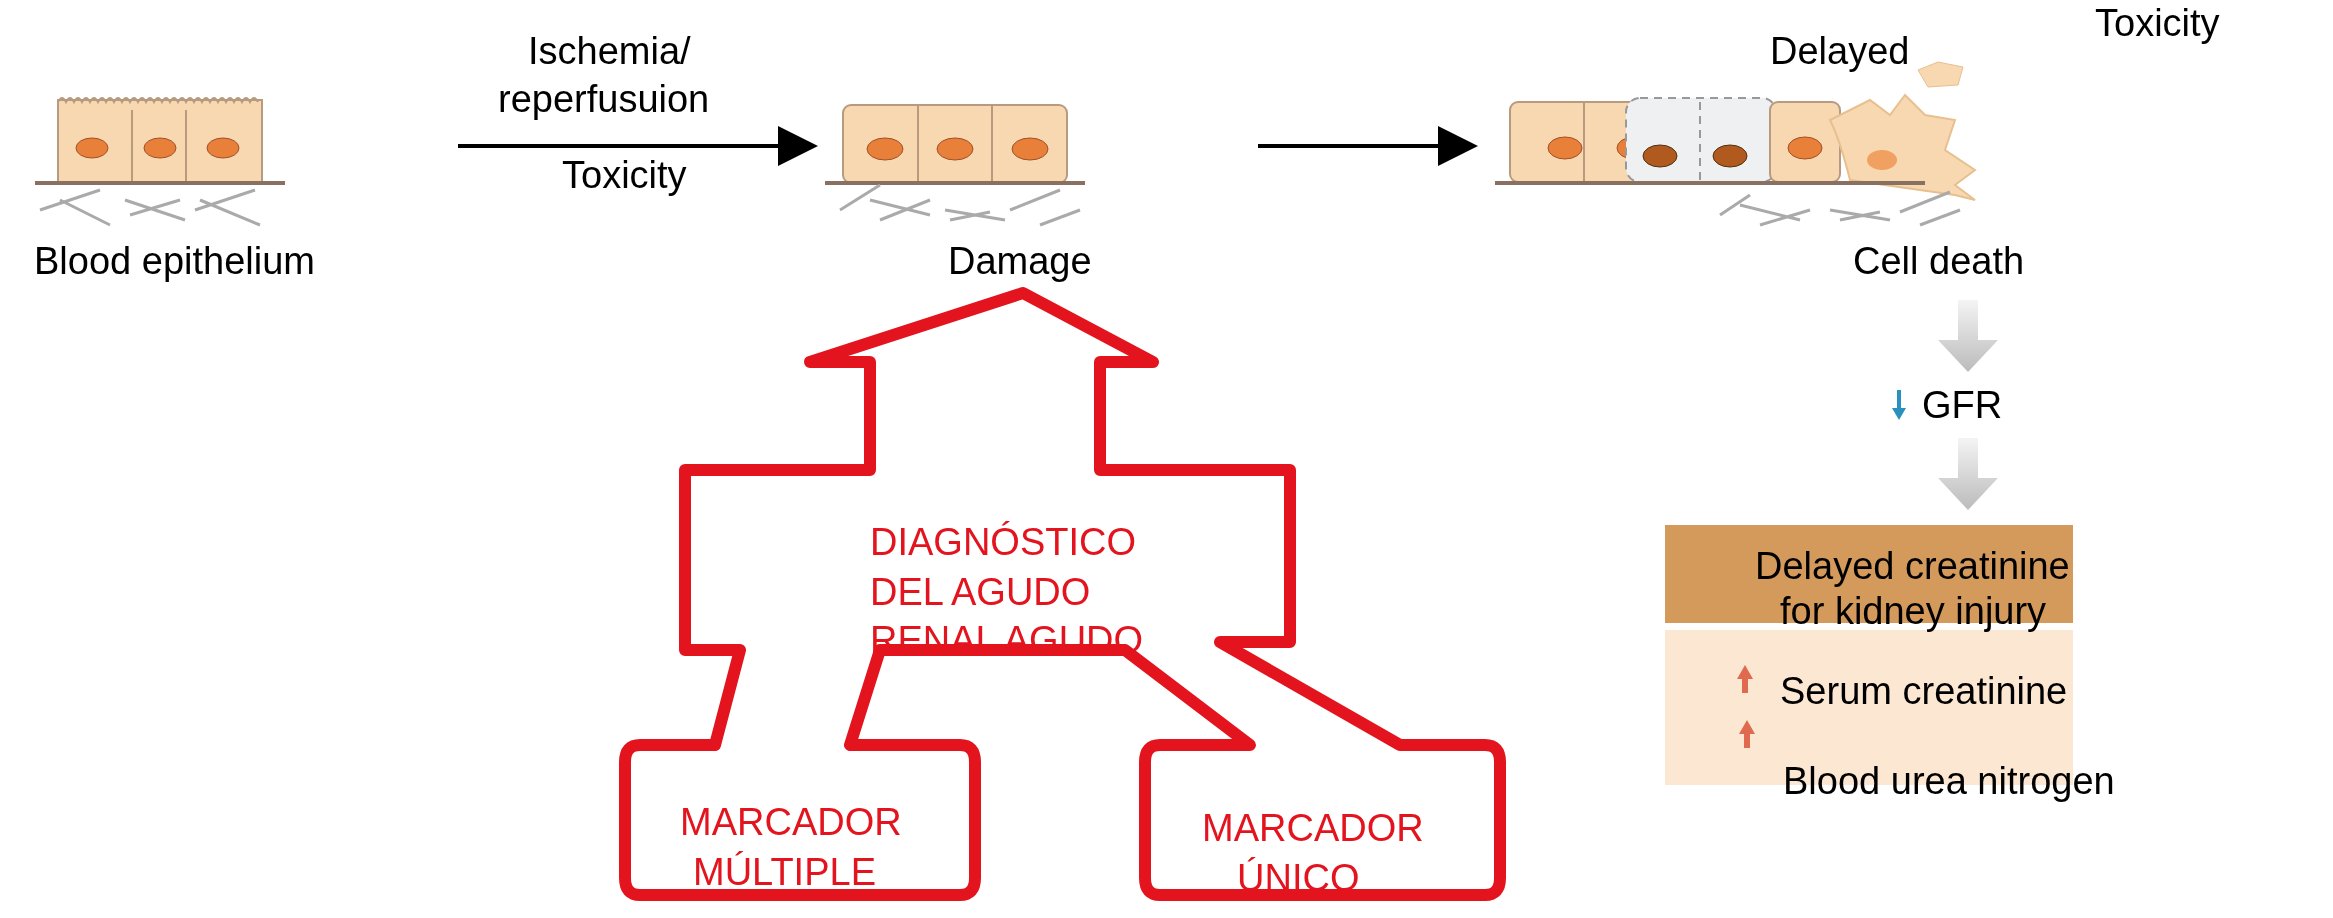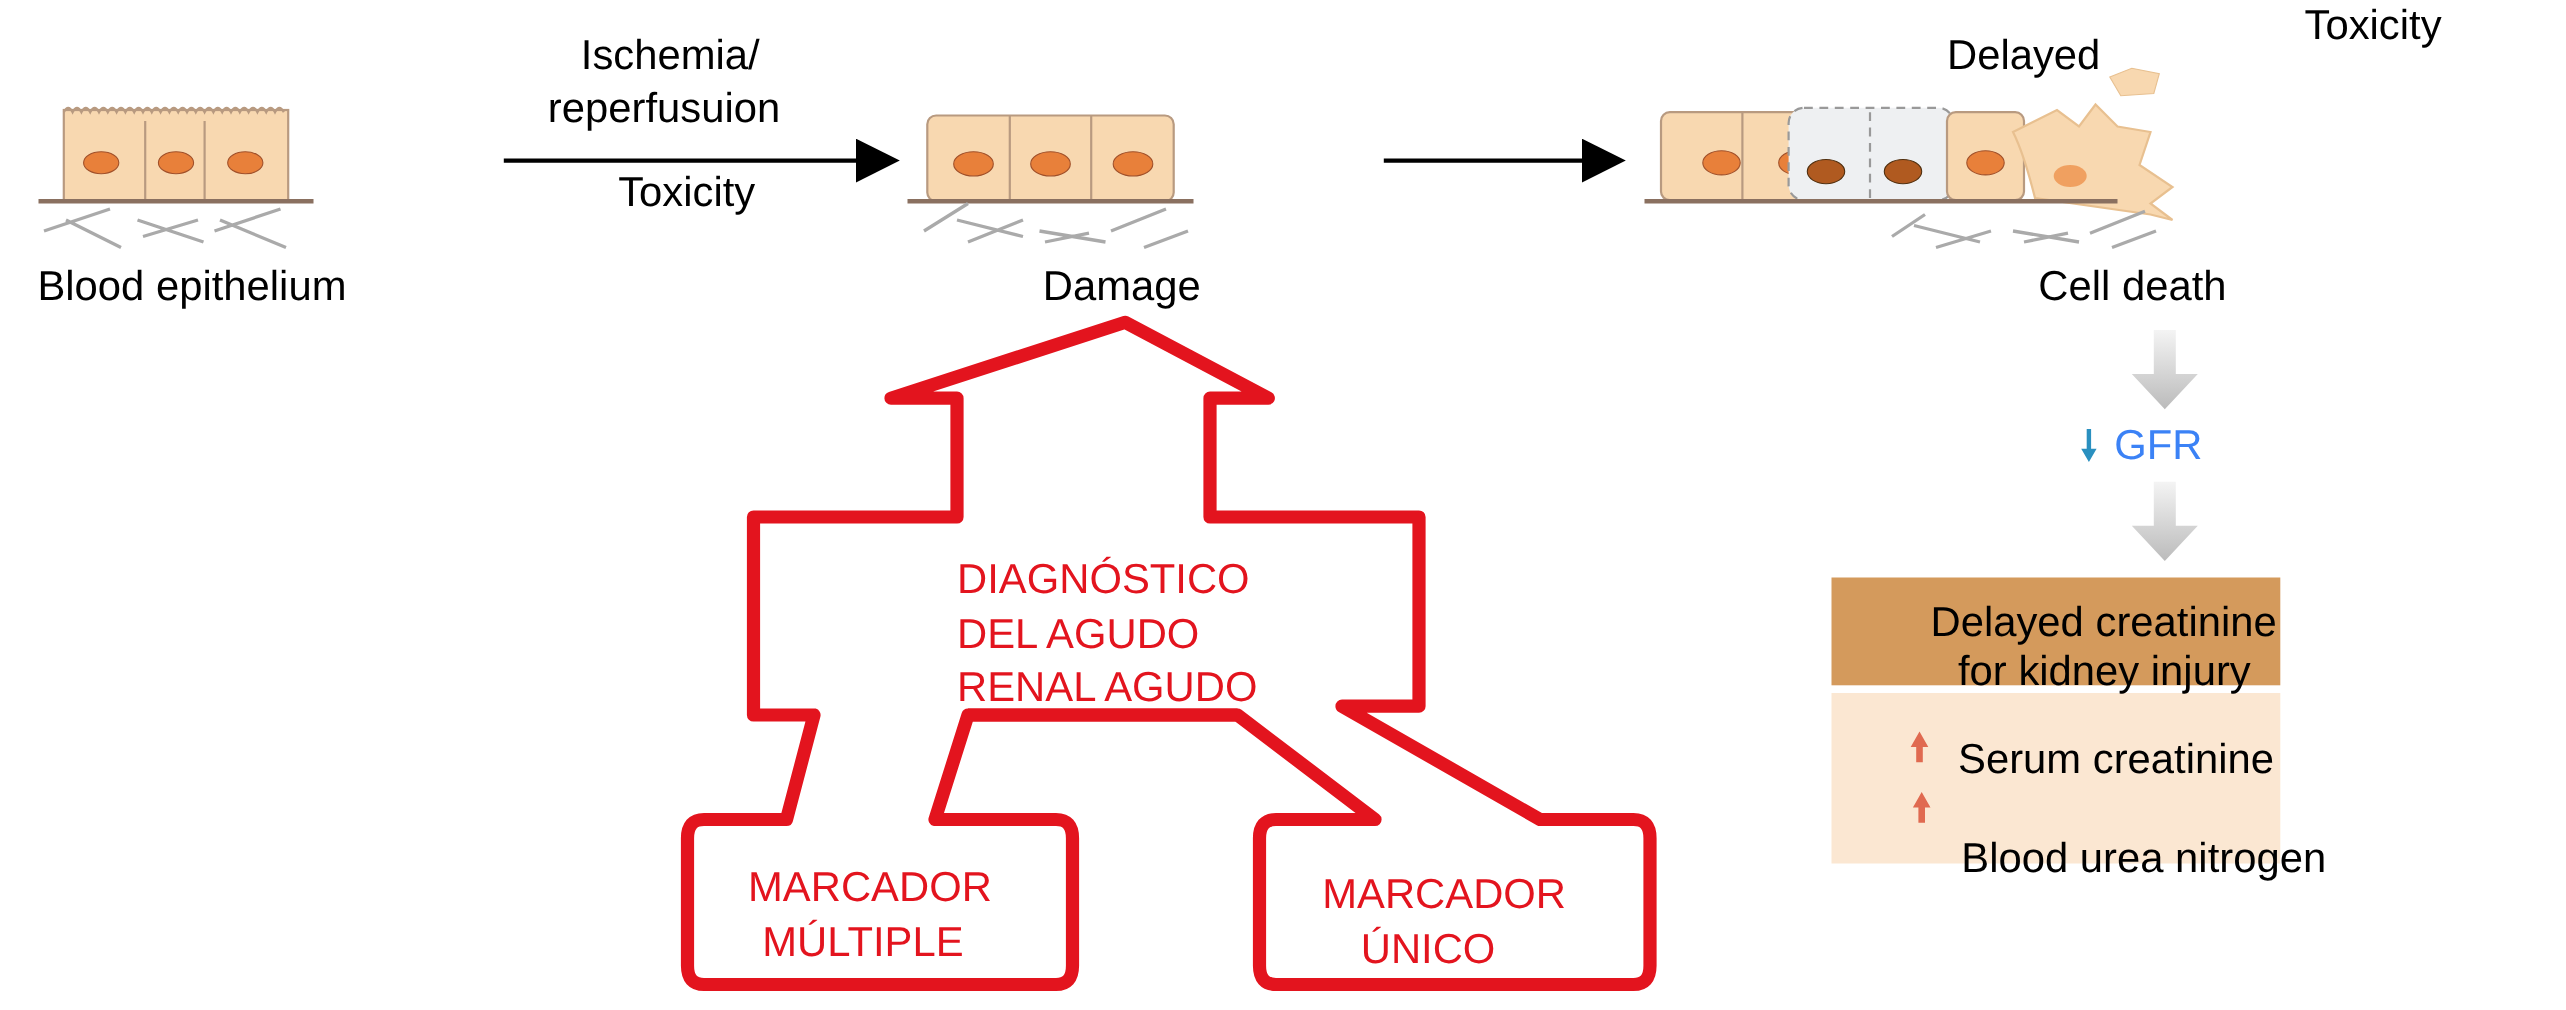--- a/index.html
+++ b/index.html
@@ -1,18 +1,18 @@
 <!DOCTYPE html>
 <html><head>
 <meta charset="utf-8">
 <style>
   html,body{margin:0;padding:0;background:#fff;}
   body{width:2333px;height:918px;position:relative;overflow:hidden;font-family:"Liberation Sans",sans-serif;}
   .lbl{position:absolute;color:#000;font-size:38px;white-space:nowrap;}
-  .red{color:#e3141e;font-size:38px;position:absolute;line-height:50px;white-space:nowrap;}
+  .red{color:#e3141e;font-size:38px;position:absolute;line-height:50px;white-space:nowrap;margin-top:15px;}
   svg{position:absolute;left:0;top:0;}
 </style>
 </head>
 <body>
 
 <svg width="2333" height="918">
   <defs>
     <marker id="ah" markerWidth="10" markerHeight="10" refX="8" refY="5" orient="auto">
         <path d="M0,0 L10,5 L0,10 Z" fill="#000"></path>
       </marker>
@@ -80,21 +80,21 @@
 </svg>
 
 <div class="lbl" style="left:528px;top:30px">Ischemia/</div>
 <div class="lbl" style="left:498px;top:78px">reperfusuion</div>
 <div class="lbl" style="left:562px;top:154px">Toxicity</div>
 <div class="lbl" style="left:34px;top:240px">Blood epithelium</div>
 <div class="lbl" style="left:948px;top:240px">Damage</div>
 <div class="lbl" style="left:1853px;top:240px">Cell death</div>
 <div class="lbl" style="left:1770px;top:30px">Delayed</div>
 <div class="lbl" style="left:2095px;top:2px">Toxicity</div>
-<div class="lbl" style="left:1922px;top:384px;color:#3b82f6">GFR</div>
+<div class="lbl" style="left:1922px;top:384px;color:#000000">GFR</div>
 <div class="lbl" style="left:1755px;top:545px">Delayed creatinine</div>
 <div class="lbl" style="left:1780px;top:590px">for kidney injury</div>
 <div class="lbl" style="left:1780px;top:670px">Serum creatinine</div>
 <div class="lbl" style="left:1783px;top:760px">Blood urea nitrogen</div>
 
 <div class="red" style="left:870px;top:502px">DIAGNÓSTICO</div>
 <div class="red" style="left:870px;top:552px">DEL AGUDO</div>
 <div class="red" style="left:870px;top:600px">RENAL AGUDO</div>
 <div class="red" style="left:680px;top:782px">MARCADOR</div>
 <div class="red" style="left:693px;top:832px">MÚLTIPLE</div>

